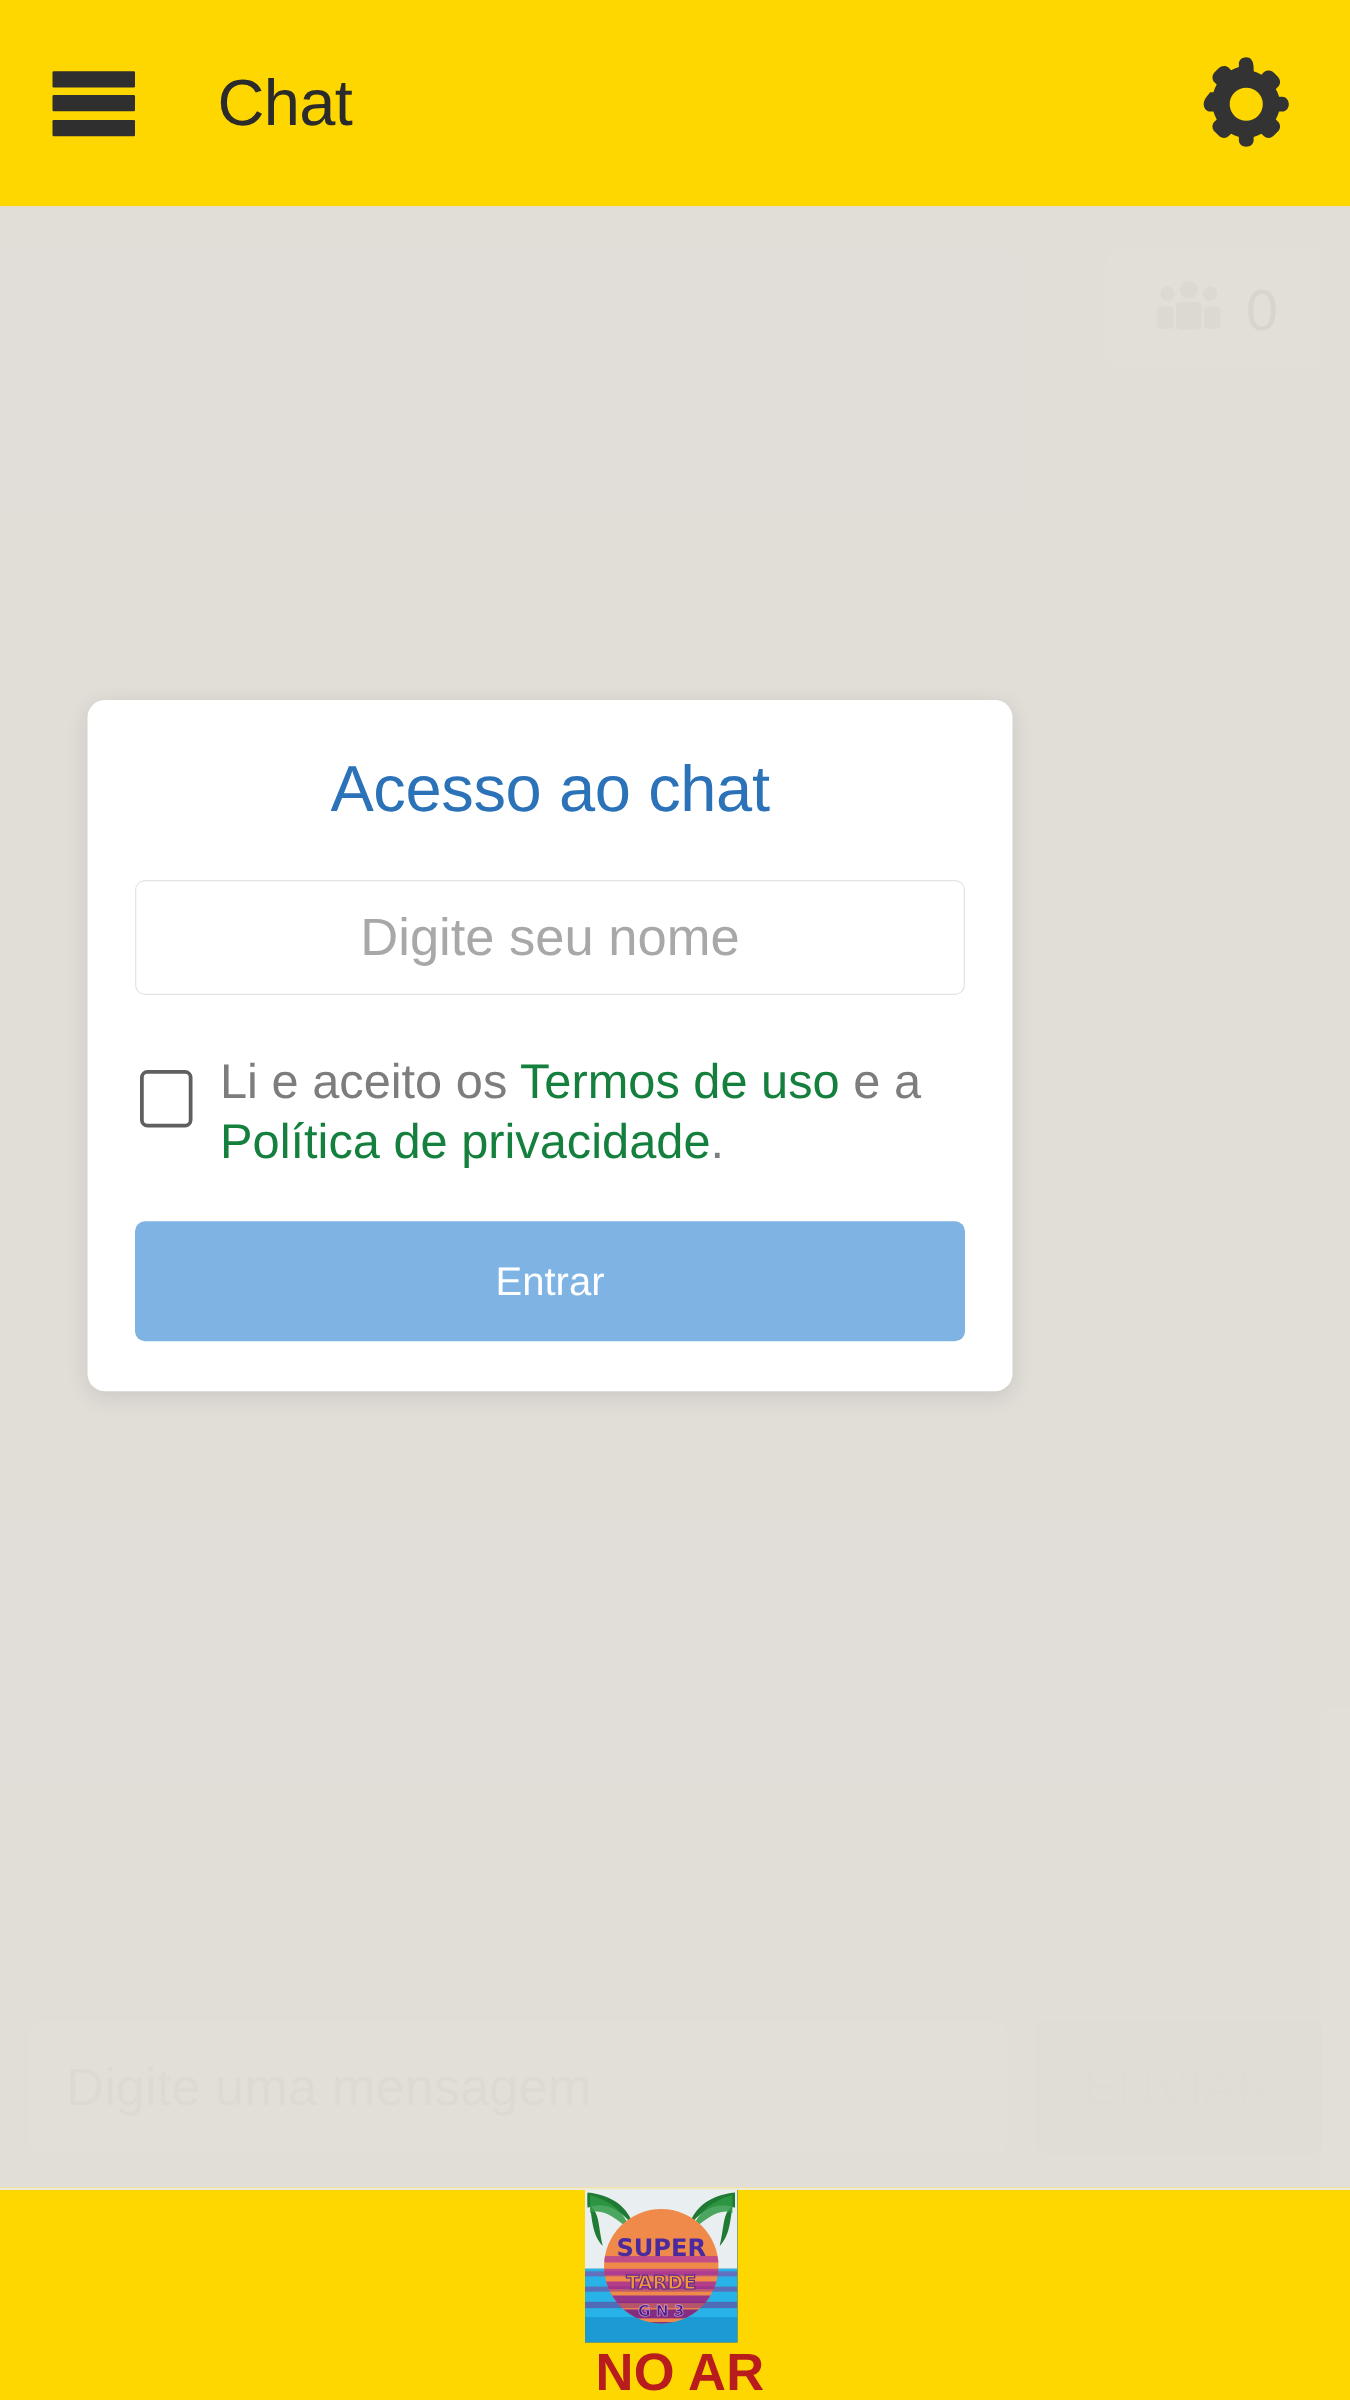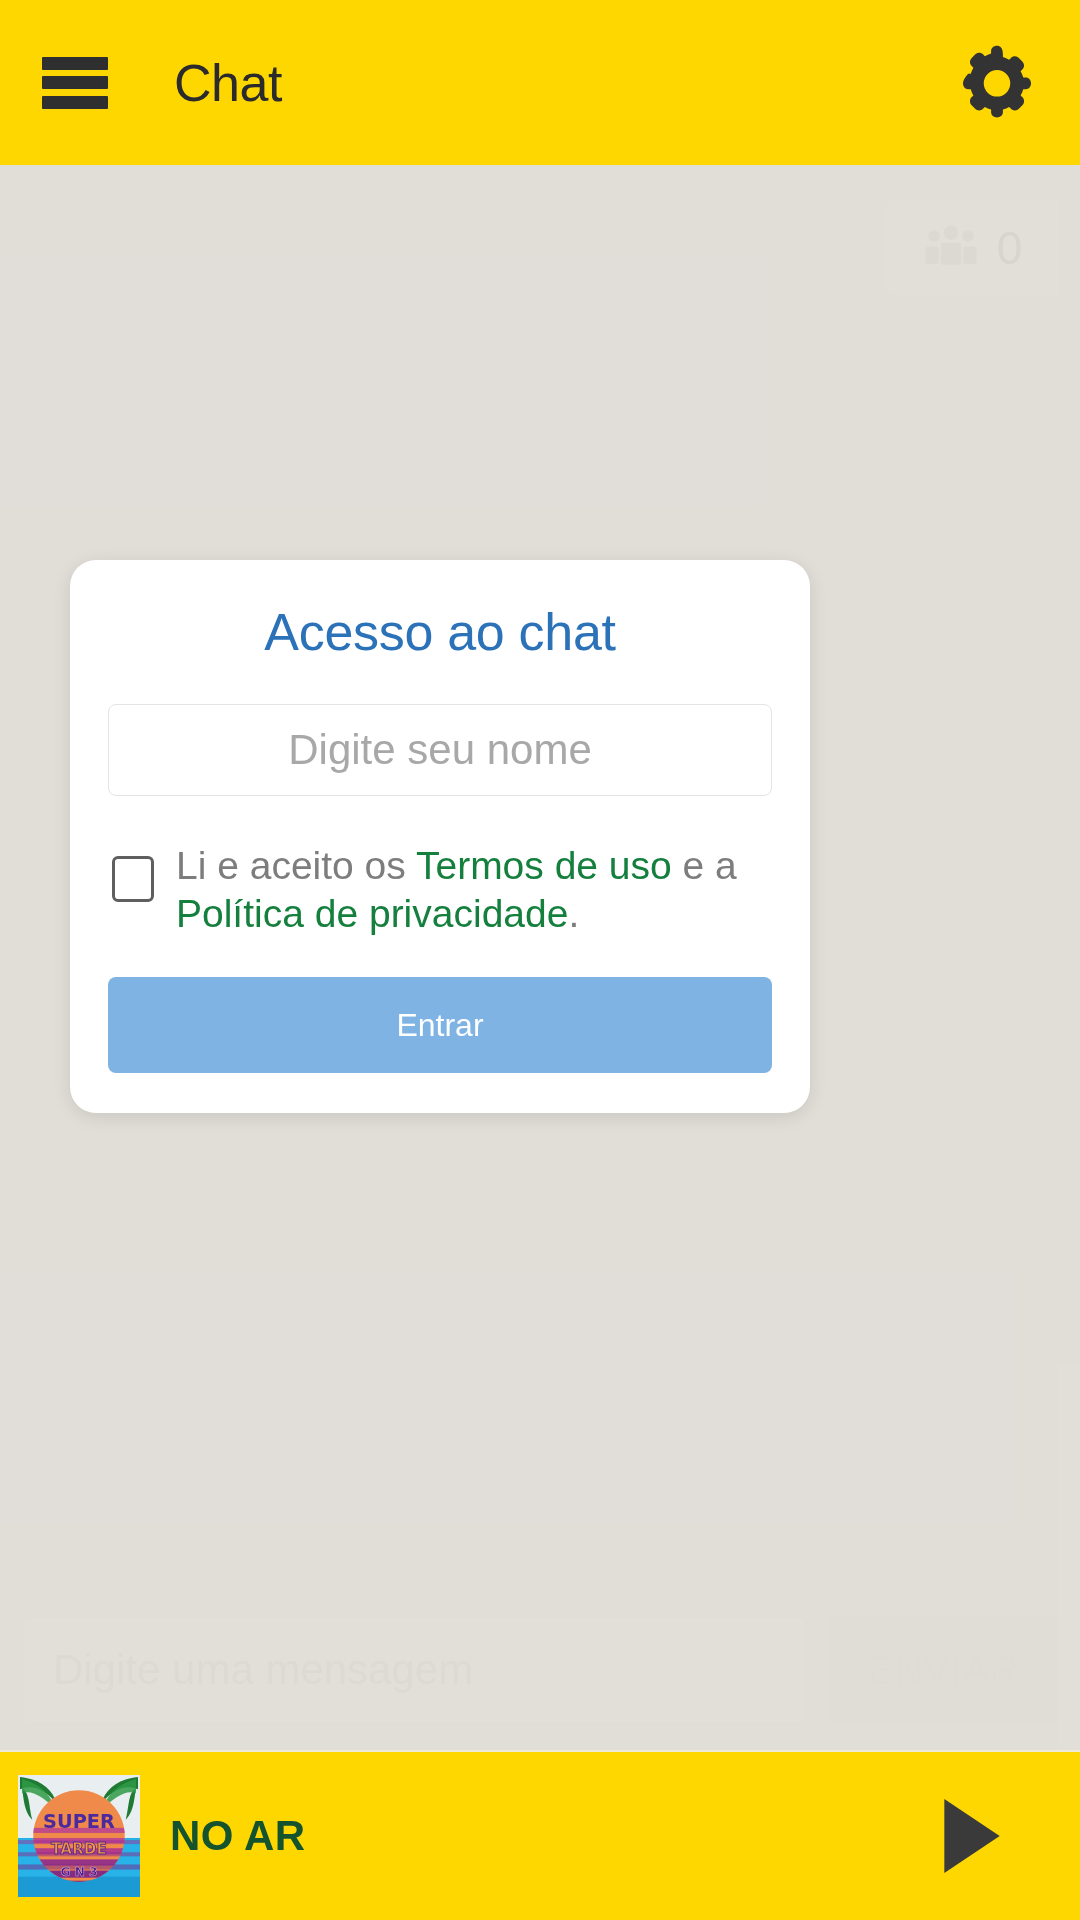--- a/index.html
+++ b/index.html
@@ -168,21 +168,21 @@
     align-items: center;
     justify-content: center;
   }
 
   .modal {
     position: absolute;
     top: 395px;
     left: 70px;
     width: 740px;
     background: #ffffff;
-    border-radius: 26px;
+    border-radius: 14px;
     box-shadow: 0 4px 18px rgba(0,0,0,0.10);
     padding: 42px 38px 40px 38px;
   }
 
   .modal-title {
     text-align: center;
     font-size: 52px;
     color: #2c72b8;
     font-weight: 400;
     margin-bottom: 42px;
@@ -254,40 +254,41 @@
     position: absolute;
     bottom: 0; left: 0;
     width: 1080px;
     height: 170px;
     background: #ffd700;
     display: flex;
     align-items: center;
     padding: 0 40px 0 18px;
     z-index: 60;
     border-top: 2px solid #efe9d9;
+    flex-direction: column;
   }
 
   .album-art {
     position: relative;
     width: 122px;
     height: 122px;
     flex: 0 0 auto;
     overflow: hidden;
     background: #0e5f86;
   }
 
   .player-text {
     flex: 1;
     margin-left: 30px;
     min-width: 0;
   }
   .player-live {
     font-size: 42px;
     font-weight: bold;
-    color: #14532d;
+    color: #b91c1c;
     letter-spacing: 0.3px;
     line-height: 1.12;
   }
   .player-track {
     font-size: 41px;
     color: #343434;
     white-space: nowrap;
     overflow: hidden;
     line-height: 1.18;
     margin-top: 6px;

